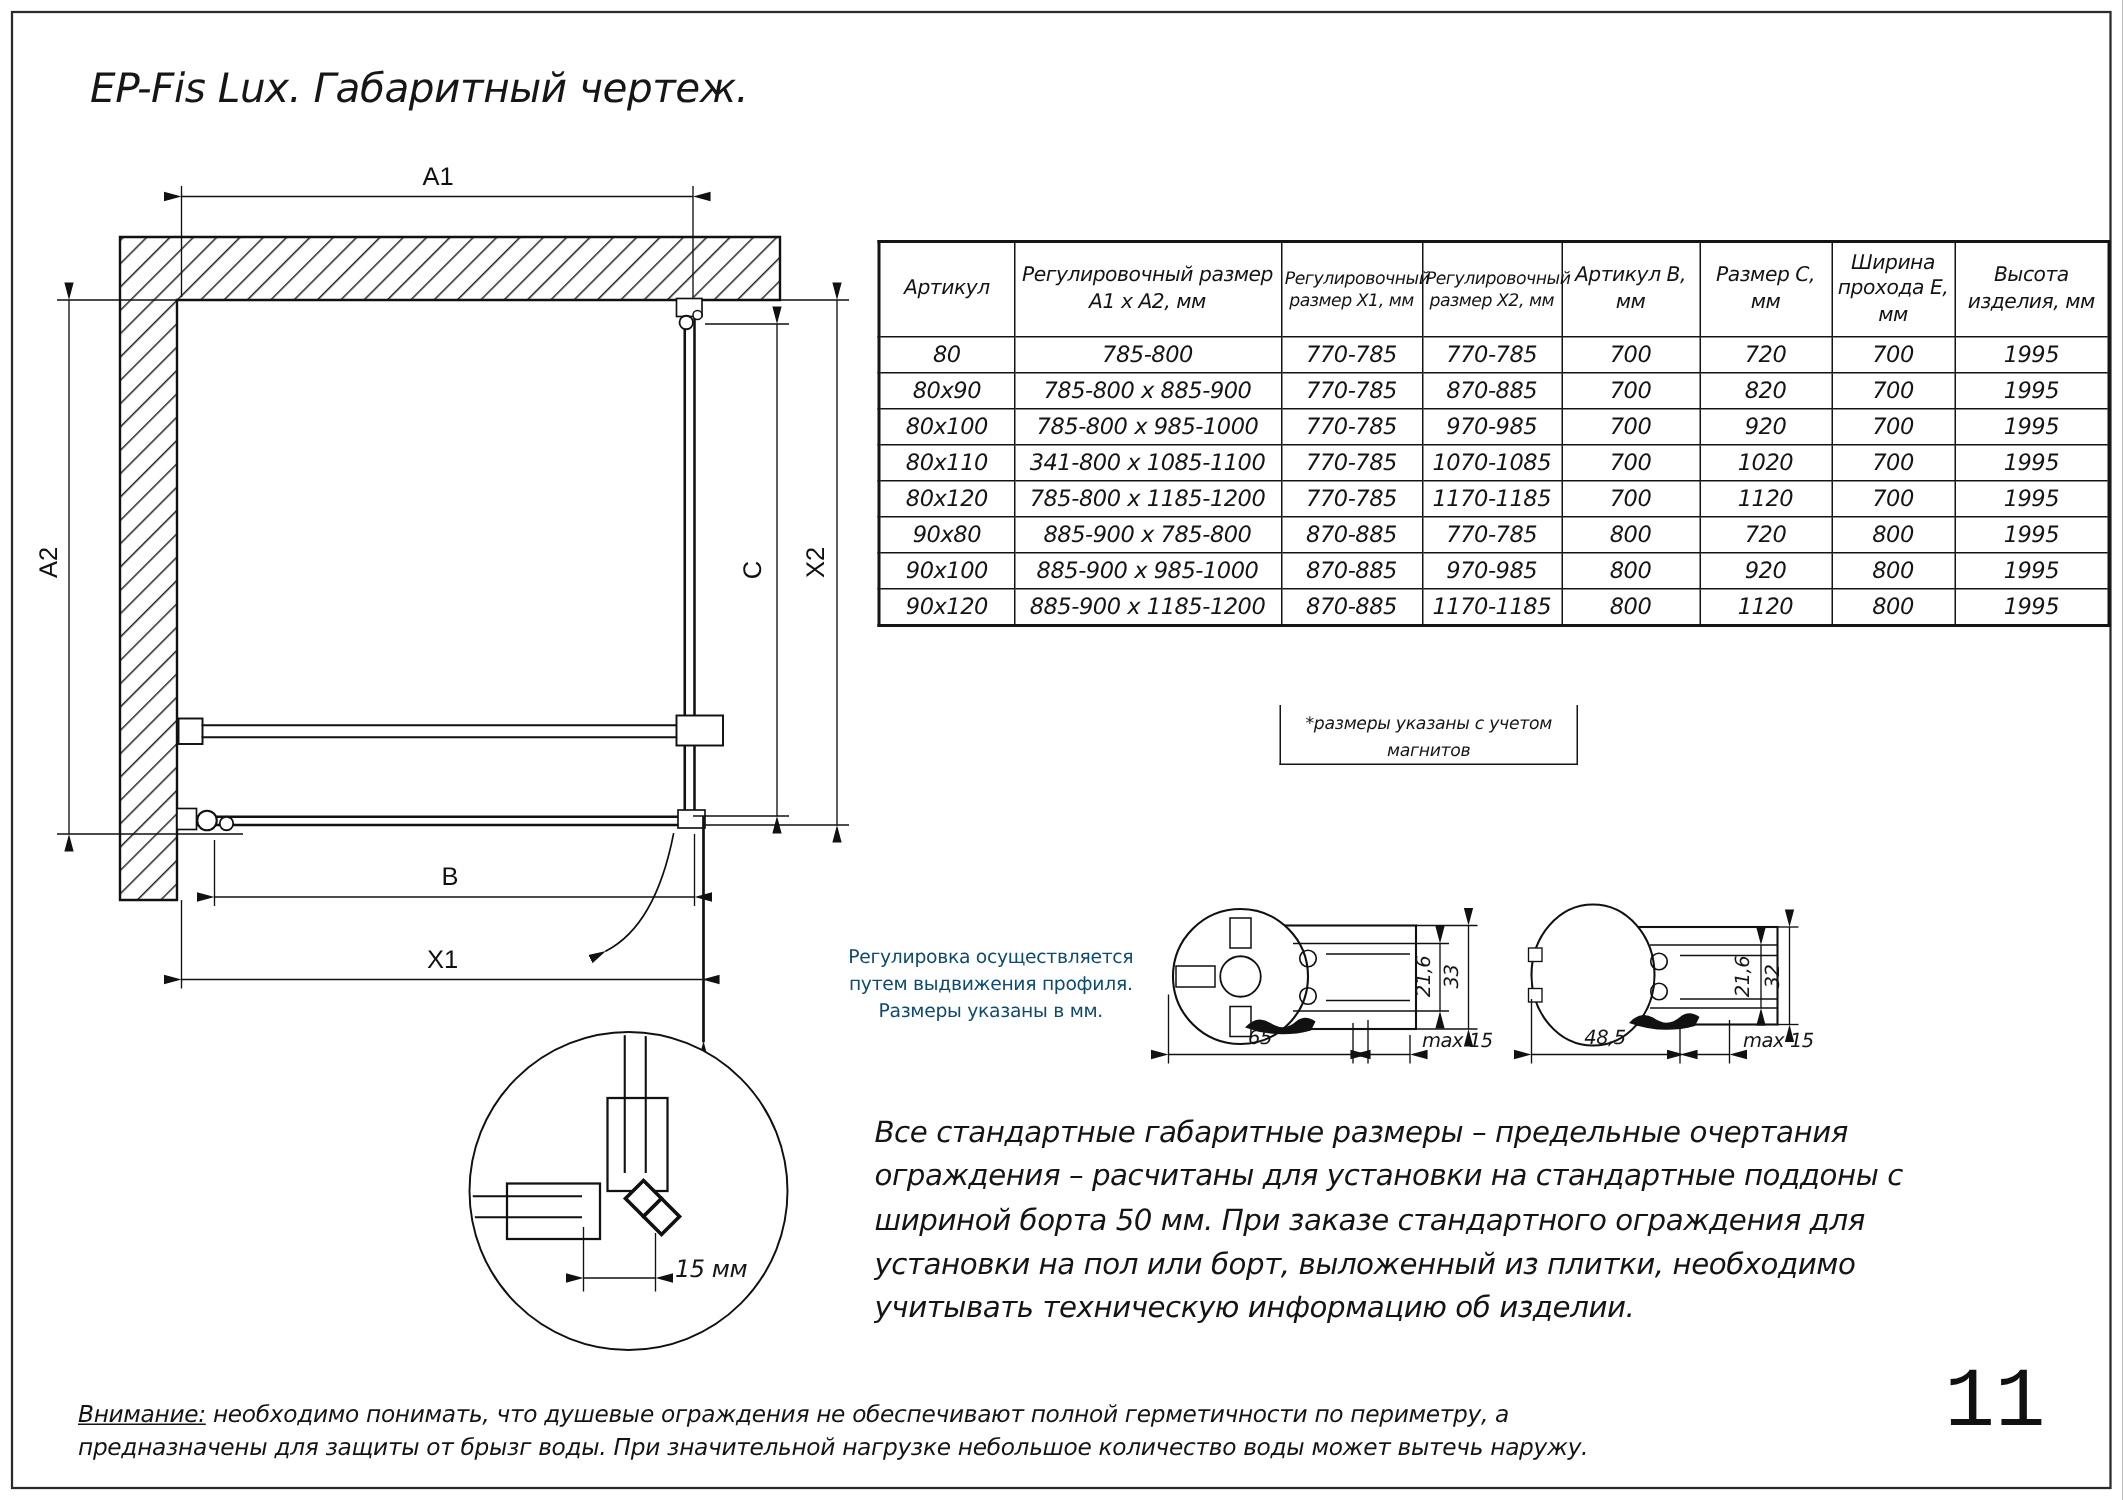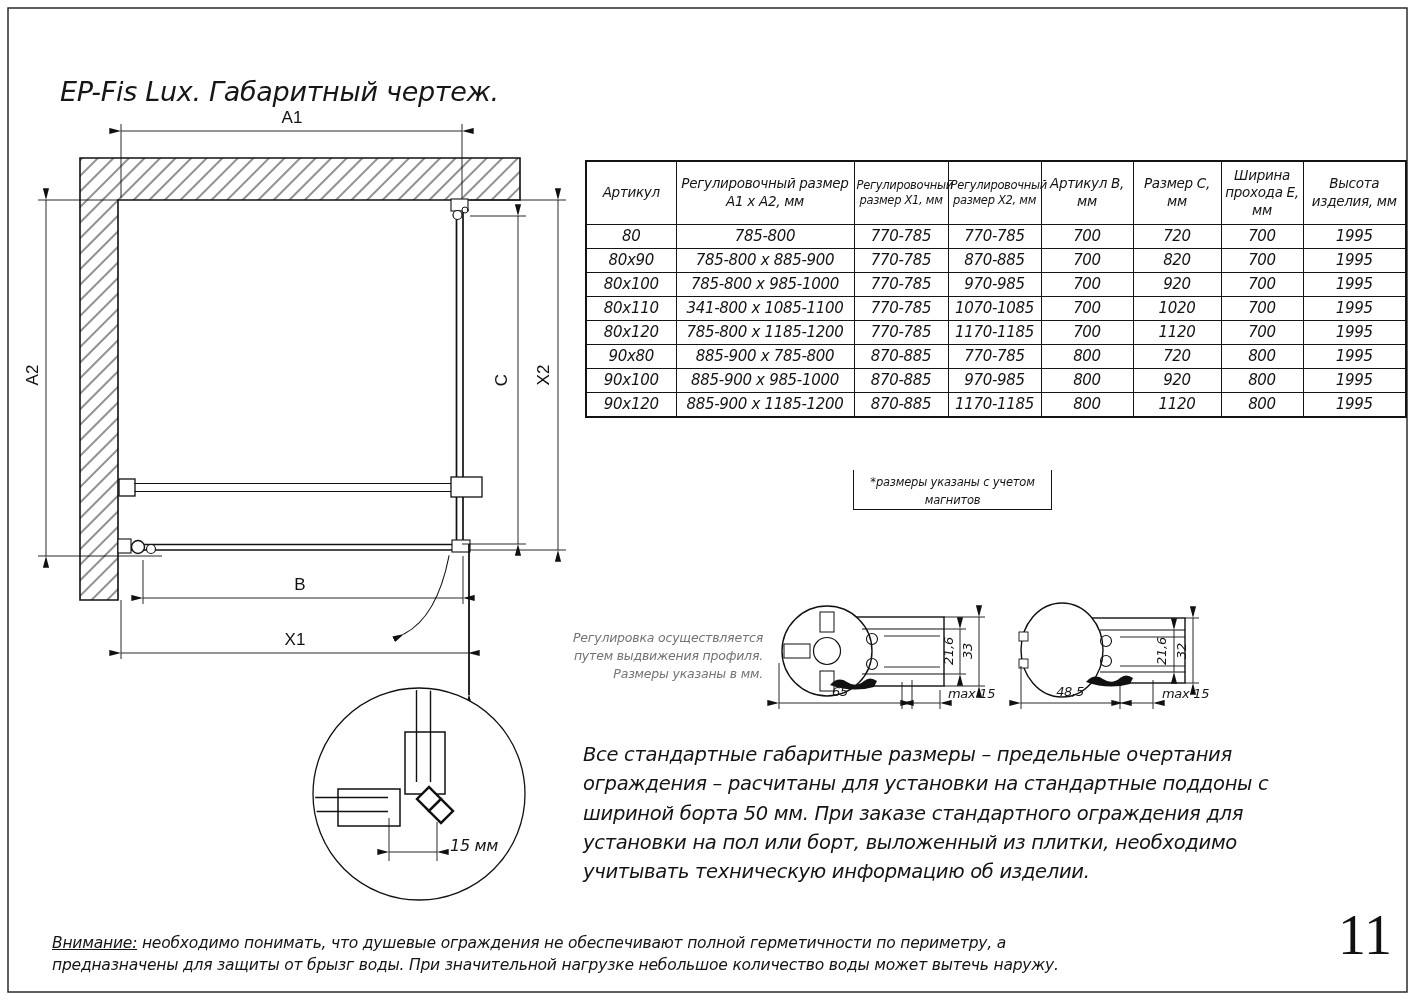--- a/index.html
+++ b/index.html
@@ -3,25 +3,25 @@
 <meta charset="utf-8">
 <style>
   html,body { margin:0; padding:0; background:#888; }
   .page {
     position:relative; width:1415px; height:1000px; background:#ffffff;
     font-family:"DejaVu Sans", sans-serif; color:#111; overflow:hidden;
   }
   .page > svg { position:absolute; left:0; top:0; }
   .title {
     position:absolute; left:60px; top:44px;
-    font-style:italic; font-size:27px; letter-spacing:-0.3px; color:#161616;margin-top:32px;
+    font-style:italic; font-size:27px; letter-spacing:-0.3px; color:#161616;
   }
   .adj-note {
     position:absolute; left:558px; top:629px; width:205px;
-    text-align:right; font-style:italic; font-size:12.5px; line-height:1.45; color:#737373;
+    text-align:center; font-size:12.5px; line-height:1.45; color:#0c4a6e;
     letter-spacing:-0.2px;
   }
   table.sizes {
     position:absolute; left:585px; top:160px; width:820px;
     border-collapse:collapse; table-layout:fixed;
     font-style:italic; letter-spacing:-0.3px; color:#141414;
     border:2px solid #141414;
   }
   table.sizes th, table.sizes td {
     border:1px solid #141414; text-align:center; vertical-align:middle; padding:0 2px;
@@ -38,22 +38,22 @@
   .para {
     position:absolute; left:583px; top:740px; width:745px;
     font-style:italic; font-size:19.5px; line-height:1.5; letter-spacing:-0.3px; color:#141414;
   }
   .warn {
     position:absolute; left:52px; top:932px; width:1040px;
     font-style:italic; font-size:15.5px; line-height:1.42; letter-spacing:-0.2px; color:#141414;
   }
   .warn .u { text-decoration:underline; }
   .pnum {
-    position:absolute; left:1320px; top:903px; width:90px; text-align:center;
-    font-family:Liberation Serif, serif; font-size:56px; color:#111;
+    position:absolute; left:1285px; top:903px; width:90px; text-align:center;
+    font-family:Liberation Mono, monospace; font-size:56px; color:#111;
   }
   
   .lbl  { font-family:"Liberation Sans", sans-serif; font-size:17px; fill:#111; }
   .dim  { font-family:"DejaVu Sans", sans-serif; font-style:italic; font-size:13px; fill:#161616; letter-spacing:-0.3px; }
   .dimL { font-family:"DejaVu Sans", sans-serif; font-style:italic; font-size:16px; fill:#161616; letter-spacing:-0.3px; }
 </style>
 </head>
 <body>
 
 <div class="page">

